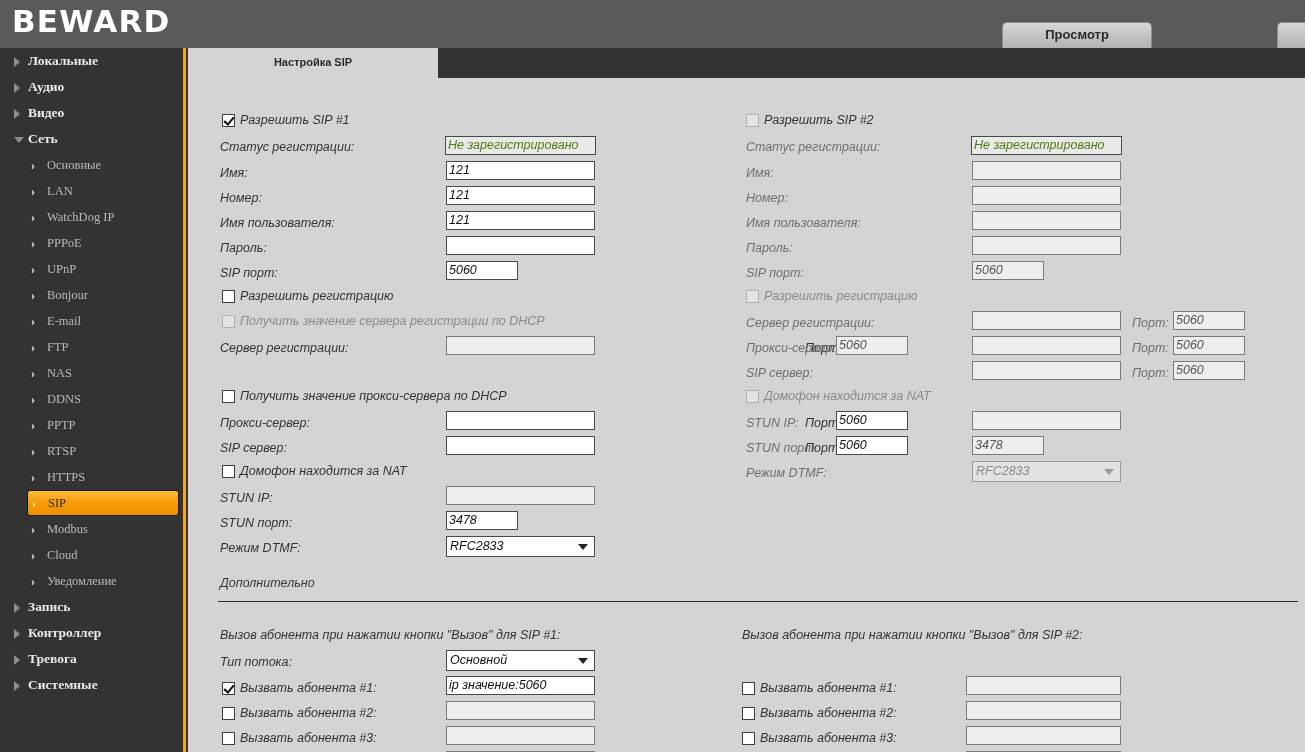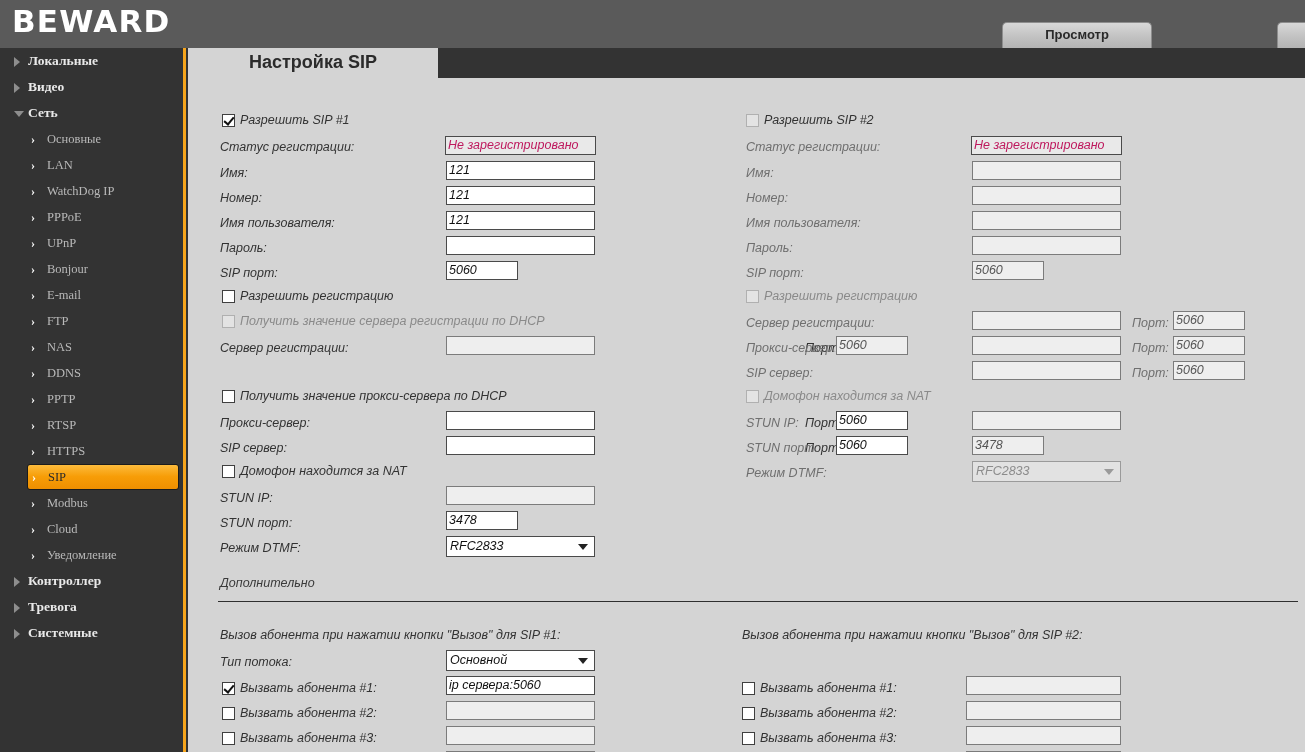--- a/index.html
+++ b/index.html
@@ -121,21 +121,21 @@
   #tabstrip {
     position: absolute; left: 0; top: 0;
     width: 1119px; height: 30px;
     background: #333333;
   }
   #panel-tab {
     position: absolute; left: 2px; top: 0;
     width: 250px; height: 30px;
     background: #d4d4d4;
     color: #2b2b2b;
-    font-size: 18px; font-weight: 700;
+    font-size: 11px; font-weight: 700;
     text-align: center; line-height: 29px;
     cursor: pointer;
   }
   #panel {
     position: absolute; left: 2px; top: 30px;
     width: 1299px; height: 674px;
     background: #d4d4d4;
     font-style: italic;
   }
 
@@ -200,21 +200,21 @@
     line-height: 17px;
   }
   .inp.dis {
     background: #eeeeee;
     border-color: #7b7b7b;
     color: #555;
   }
   .inp.ro {
     background: #e9e9e9;
     border-color: #4a4a4a;
-    color: #be185d;
+    color: #4d7c0f;
   }
   .sel {
     position: absolute;
     height: 21px;
     background: #ffffff;
     border: 1px solid #4a4a4a;
     color: #111111;
     font-size: 12.5px;
     line-height: 19px;
     padding-left: 3px;
@@ -242,39 +242,41 @@
 <div id="header">
   <div id="logo">BEWARD</div>
   <div id="tabbar">
     <div class="toptab" id="toptab-0">Просмотр</div>
     <div class="toptab" id="toptab-1">Б</div>
   </div>
 </div>
 
 <div id="sidebar">
     <div class="grp"><span class="caret closed"></span><span>Локальные</span></div>
+    <div class="grp"><span class="caret closed"></span><span>Аудио</span></div>
     <div class="grp"><span class="caret closed"></span><span>Видео</span></div>
     <div class="grp"><span class="caret open"></span><span>Сеть</span></div>
     <div class="sub"><span class="chev">›</span><span>Основные</span></div>
     <div class="sub"><span class="chev">›</span><span>LAN</span></div>
     <div class="sub"><span class="chev">›</span><span>WatchDog IP</span></div>
     <div class="sub"><span class="chev">›</span><span>PPPoE</span></div>
     <div class="sub"><span class="chev">›</span><span>UPnP</span></div>
     <div class="sub"><span class="chev">›</span><span>Bonjour</span></div>
     <div class="sub"><span class="chev">›</span><span>E-mail</span></div>
     <div class="sub"><span class="chev">›</span><span>FTP</span></div>
     <div class="sub"><span class="chev">›</span><span>NAS</span></div>
     <div class="sub"><span class="chev">›</span><span>DDNS</span></div>
     <div class="sub"><span class="chev">›</span><span>PPTP</span></div>
     <div class="sub"><span class="chev">›</span><span>RTSP</span></div>
     <div class="sub"><span class="chev">›</span><span>HTTPS</span></div>
     <div class="sub active"><span class="chev">›</span><span>SIP</span></div>
     <div class="sub"><span class="chev">›</span><span>Modbus</span></div>
     <div class="sub"><span class="chev">›</span><span>Cloud</span></div>
     <div class="sub"><span class="chev">›</span><span>Уведомление</span></div>
+    <div class="grp"><span class="caret closed"></span><span>Запись</span></div>
     <div class="grp"><span class="caret closed"></span><span>Контроллер</span></div>
     <div class="grp"><span class="caret closed"></span><span>Тревога</span></div>
     <div class="grp"><span class="caret closed"></span><span>Системные</span></div>
   </div>
 <div id="sidebar-accent"></div>
 
 <div id="main">
   <div id="tabstrip">
     <div id="panel-tab">Настройка SIP</div>
   </div>
@@ -408,21 +410,21 @@
     <div class="lbl" style="left:32px; top:549px;">Вызов абонента при нажатии кнопки "Вызов" для SIP #1:</div>
     <div class="lbl" style="left:32px; top:576px;">Тип потока:</div>
     <div class="sel" style="left:258px; top:572px; width:149px;">
       <span>Основной</span>
       <span class="arrow"></span>
     </div>
 
     <div class="cbrow" style="left:34px; top:601px;">
       <span class="cbox on"></span><span class="cbtext">Вызвать абонента #1:</span>
     </div>
-    <div class="inp" style="left:258px; top:598px; width:149px;">ip сервера:5060</div>
+    <div class="inp" style="left:258px; top:598px; width:149px;">ip значение:5060</div>
 
     <div class="cbrow" style="left:34px; top:626px;">
       <span class="cbox"></span><span class="cbtext">Вызвать абонента #2:</span>
     </div>
     <div class="inp dis" style="left:258px; top:623px; width:149px;"></div>
 
     <div class="cbrow" style="left:34px; top:651px;">
       <span class="cbox"></span><span class="cbtext">Вызвать абонента #3:</span>
     </div>
     <div class="inp dis" style="left:258px; top:648px; width:149px;"></div>

